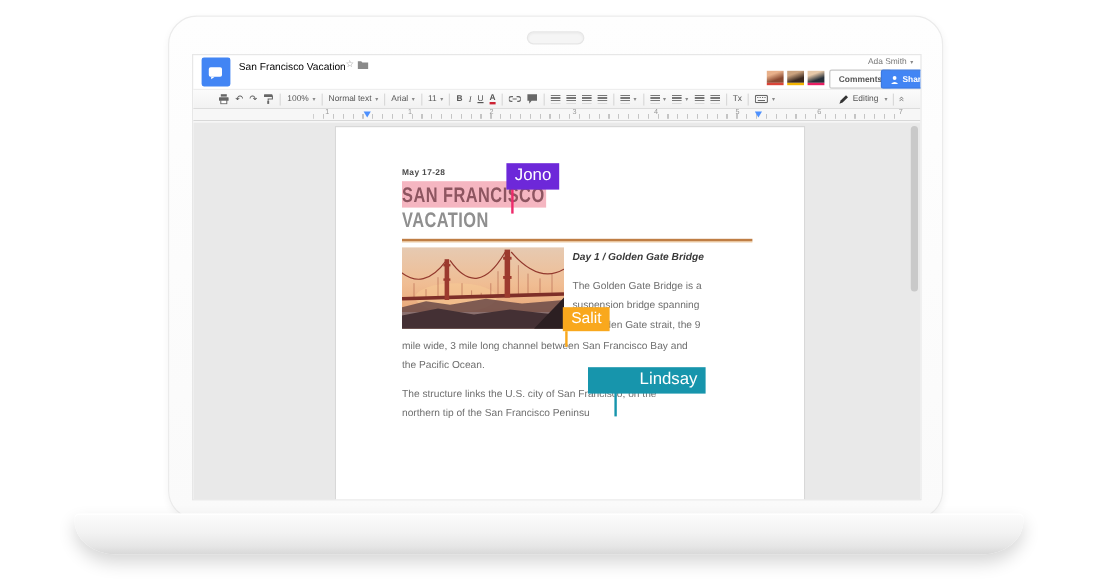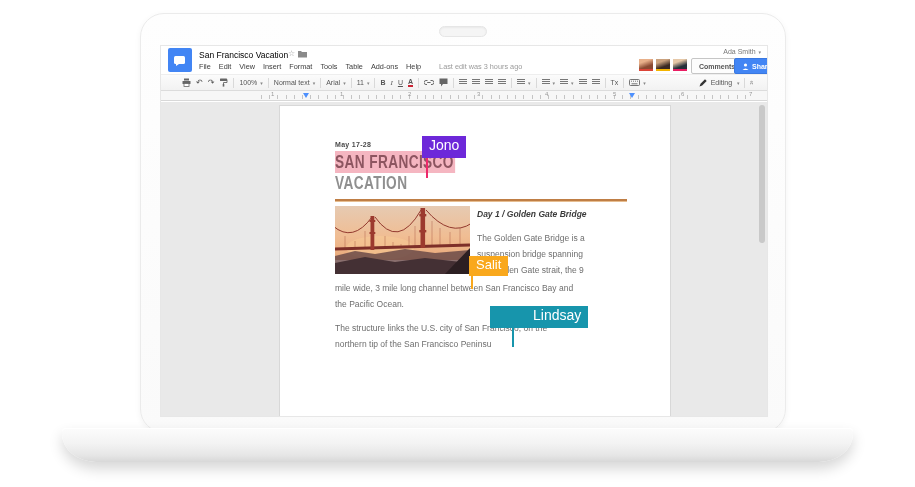--- a/index.html
+++ b/index.html
@@ -130,32 +130,20 @@
         </svg>
       </div>
       <div class="doc-title-text">San Francisco Vacation</div>
       <div class="star">☆</div>
       <div class="foldr">
         <svg width="9" height="8" viewBox="0 0 9 8">
             <path d="M0 1h3l1 1h5v5.5H0z" fill="#8a8a8a"></path>
           </svg>
       </div>
 
-      <div class="menubar">
-        <span>File</span>
-        <span>Edit</span>
-        <span>View</span>
-        <span>Insert</span>
-        <span>Format</span>
-        <span>Tools</span>
-        <span>Table</span>
-        <span>Add-ons</span>
-        <span>Help</span>
-        <span class="last-edit">Last edit was 3 hours ago</span>
-      </div>
 
       <div class="profile">
         <span>Ada Smith</span>
         <span class="dd">▾</span>
       </div>
 
       <div class="avatars">
         <div class="avatar av-face1" style="border-bottom-color: rgb(219, 68, 55);"></div>
         <div class="avatar av-face2" style="border-bottom-color: rgb(244, 180, 0);"></div>
         <div class="avatar av-face3" style="border-bottom-color: rgb(233, 30, 99);"></div>

